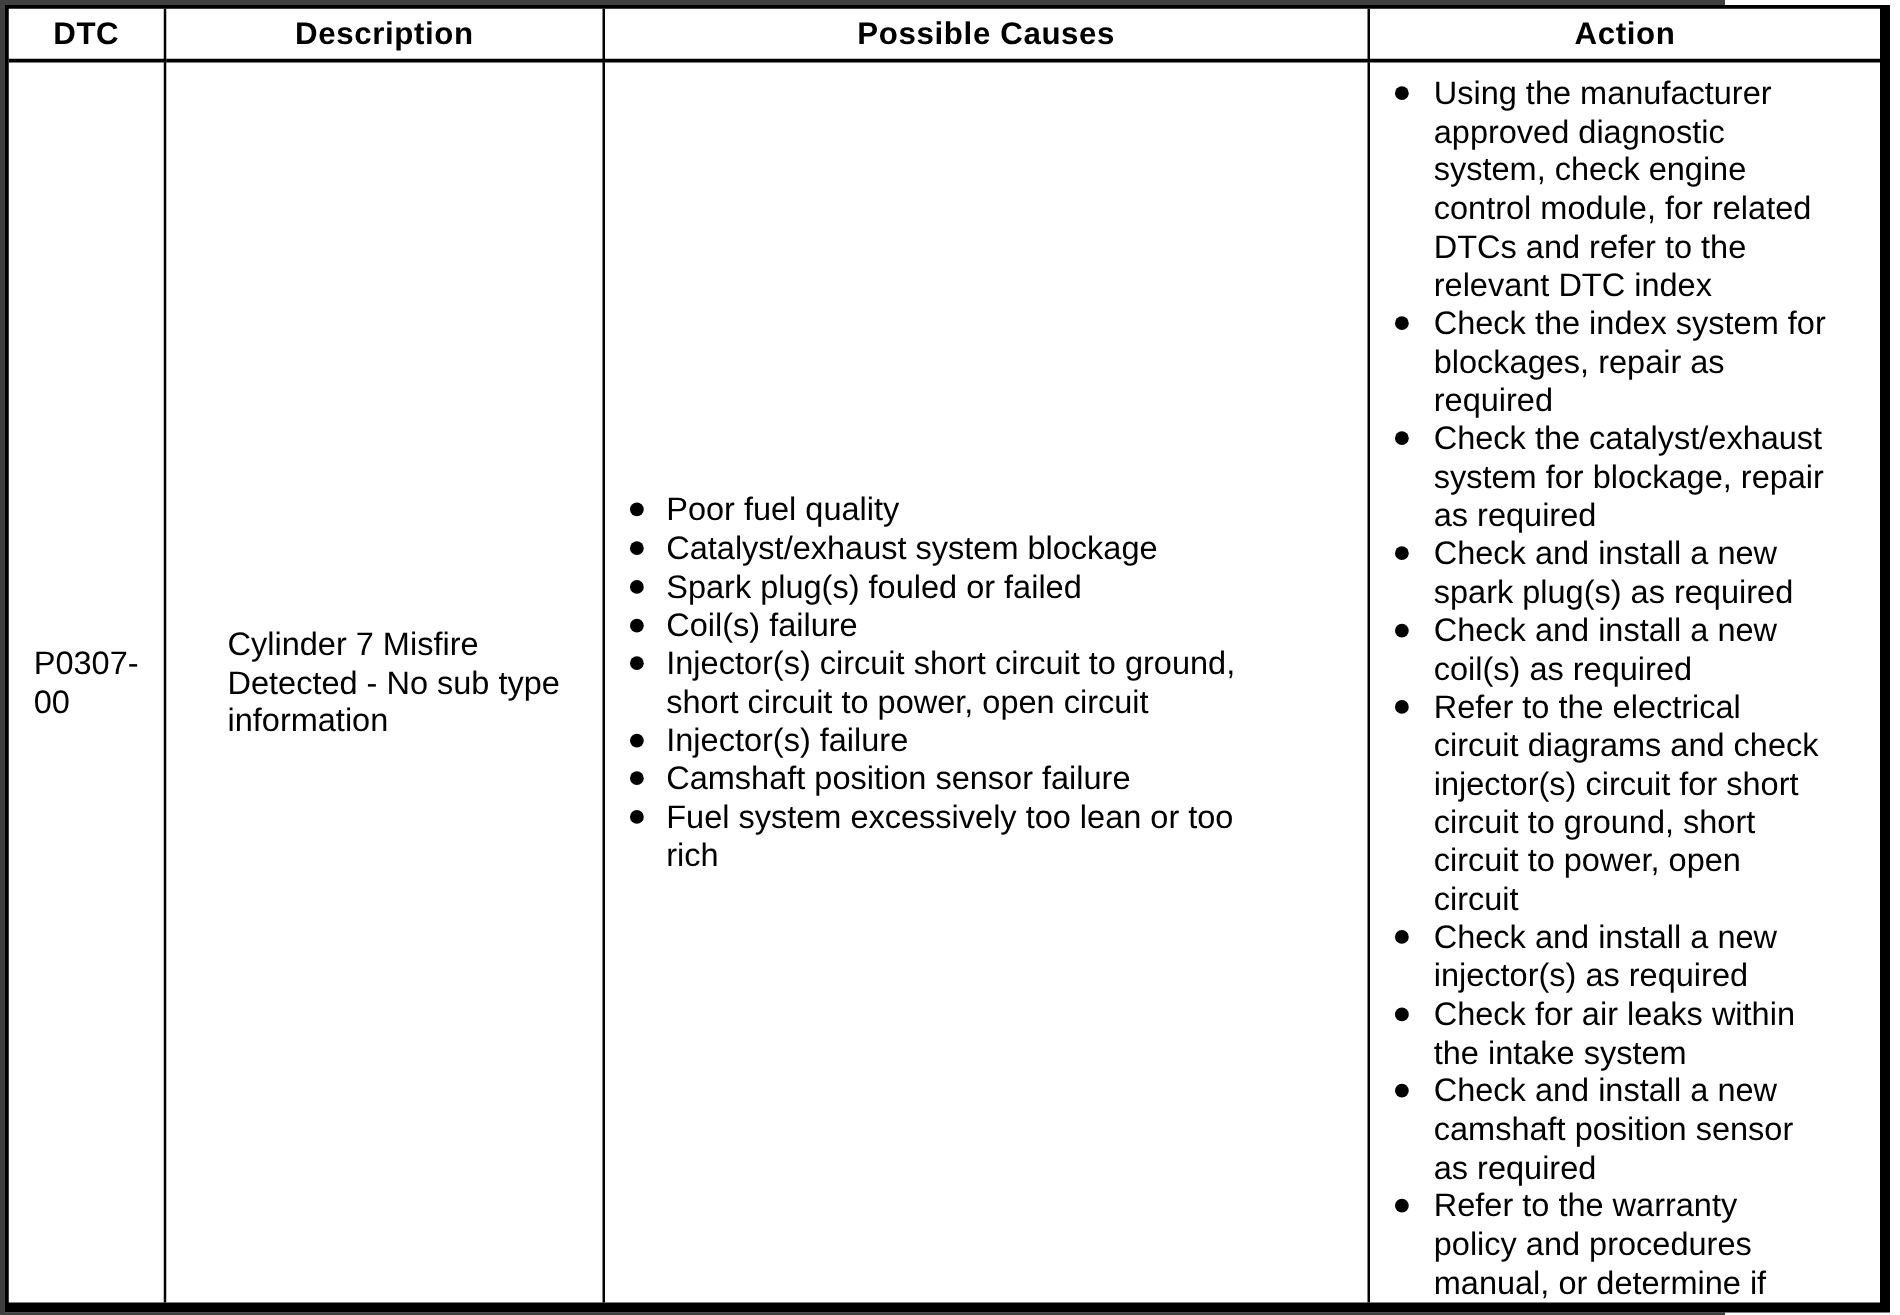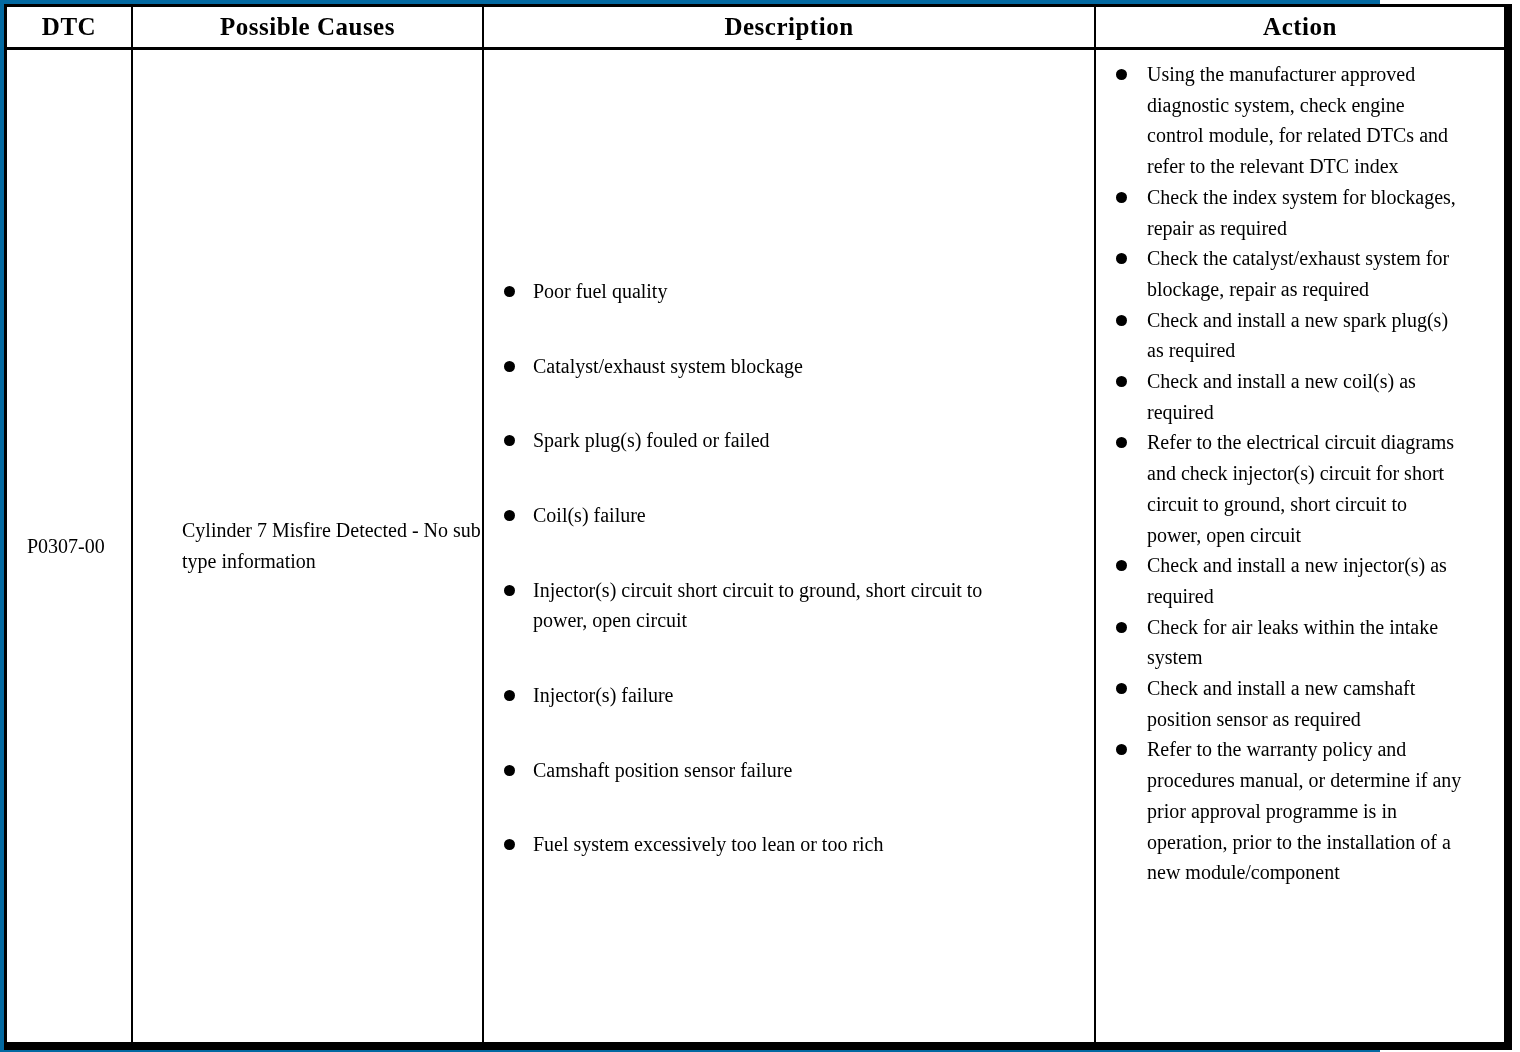--- a/index.html
+++ b/index.html
@@ -3,21 +3,21 @@
 <meta charset="utf-8">
 <style>
   * { box-sizing: border-box; }
   html, body {
     margin: 0; padding: 0;
     width: 1520px; height: 1052px;
     background: #ffffff;
     font-family: "Liberation Sans", sans-serif;
     color: #000000;
   }
-  .page { position: relative; width: 1380px; height: 1052px; background: #0369a1; font-family: Liberation Serif, serif; }
+  .page { position: relative; width: 1380px; height: 1052px; background: #404040; }
 
   .doc-table {
     position: absolute;
     left: 4px; top: 4px;
     width: 1508px; height: 1046px;
     border: 3px solid #000;
     border-right-width: 8px;
     border-bottom-width: 8px;
     display: grid;
     grid-template-columns: 126px 351px 612px 1fr;
@@ -29,21 +29,21 @@
   .col-sep { border-right: 2px solid #000; }
   .header-cell {
     border-bottom: 3px solid #000;
     display: flex; align-items: center; justify-content: center;
     font-weight: bold;
     font-size: 25px;
     letter-spacing: 0.5px;
     white-space: nowrap;
   }
 
-  .body-cell { font-size: 20px; line-height: 30.7px; }
+  .body-cell { font-size: 26px; line-height: 30.7px; }
 
   .cell-dtc {
     display: flex; align-items: center;
     padding-left: 20px;
   }
   .cell-description {
     display: flex; align-items: center;
     padding-left: 6px;
     justify-content: flex-end;
   }
@@ -55,45 +55,45 @@
   .cell-action {
     padding-top: 9px;
   }
 
   ul.bullet-list {
     list-style: none;
     margin: 0;
     padding: 0 0 0 20px;
   }
   li.bullet-item { display: grid; }
-  .cell-causes li.bullet-item { grid-template-columns: 29px 480px; margin-top: 44px; }
+  .cell-causes li.bullet-item { grid-template-columns: 29px 480px; }
   .cell-action  li.bullet-item { grid-template-columns: 31px 315px; }
 
   .bullet {
     display: block;
     width: 11px; height: 11px;
     border-radius: 50%;
     background: #000;
     margin-top: 10px;
   }
 </style>
 </head>
 <body>
 
 <div class="page">
   <div class="doc-table">
 
     <div class="cell header-cell col-sep">
       <span>DTC</span>
     </div>
     <div class="cell header-cell col-sep">
-      <span>Possible Causes</span>
+      <span>Description</span>
     </div>
     <div class="cell header-cell col-sep">
-      <span>Description</span>
+      <span>Possible Causes</span>
     </div>
     <div class="cell header-cell">
       <span>Action</span>
     </div>
 
     <div class="cell body-cell col-sep cell-dtc">
       <span class="cell-text">P0307-00</span>
     </div>
     <div class="cell body-cell col-sep cell-description">
       <span class="cell-text">Cylinder 7 Misfire Detected - No sub type information</span>

